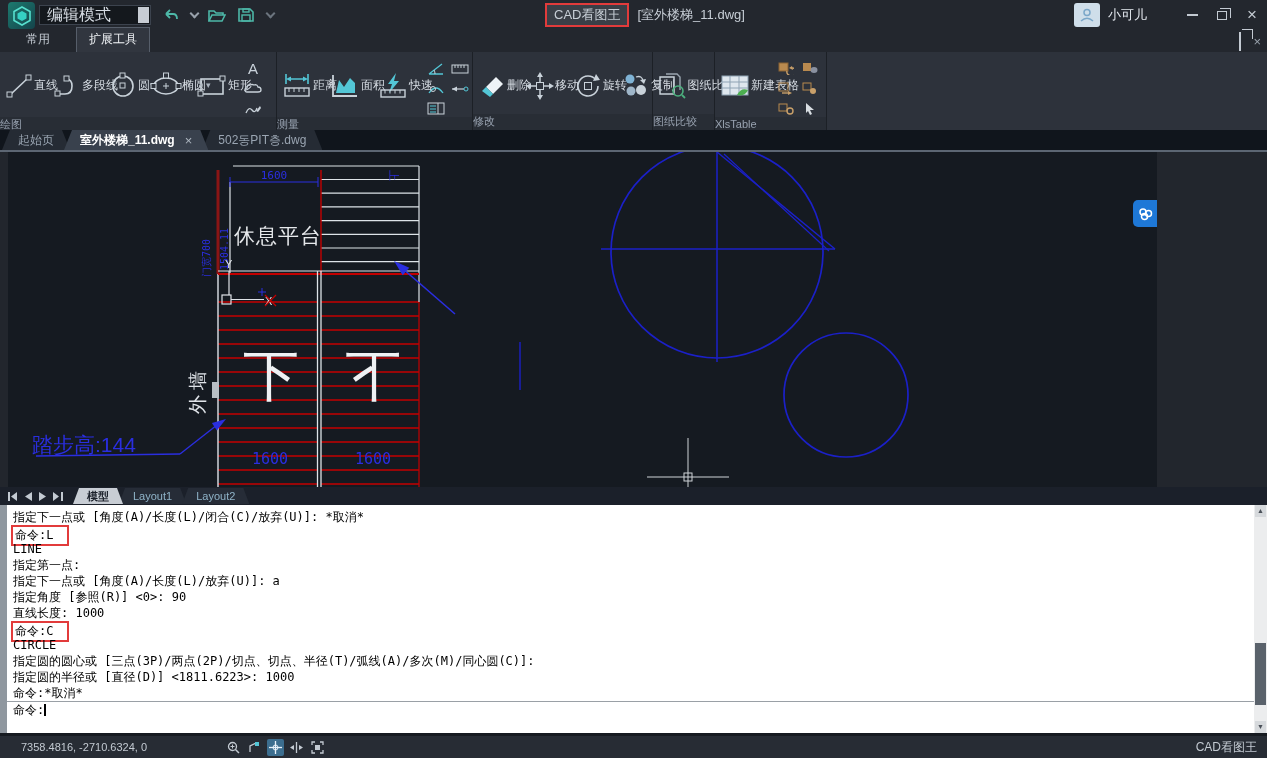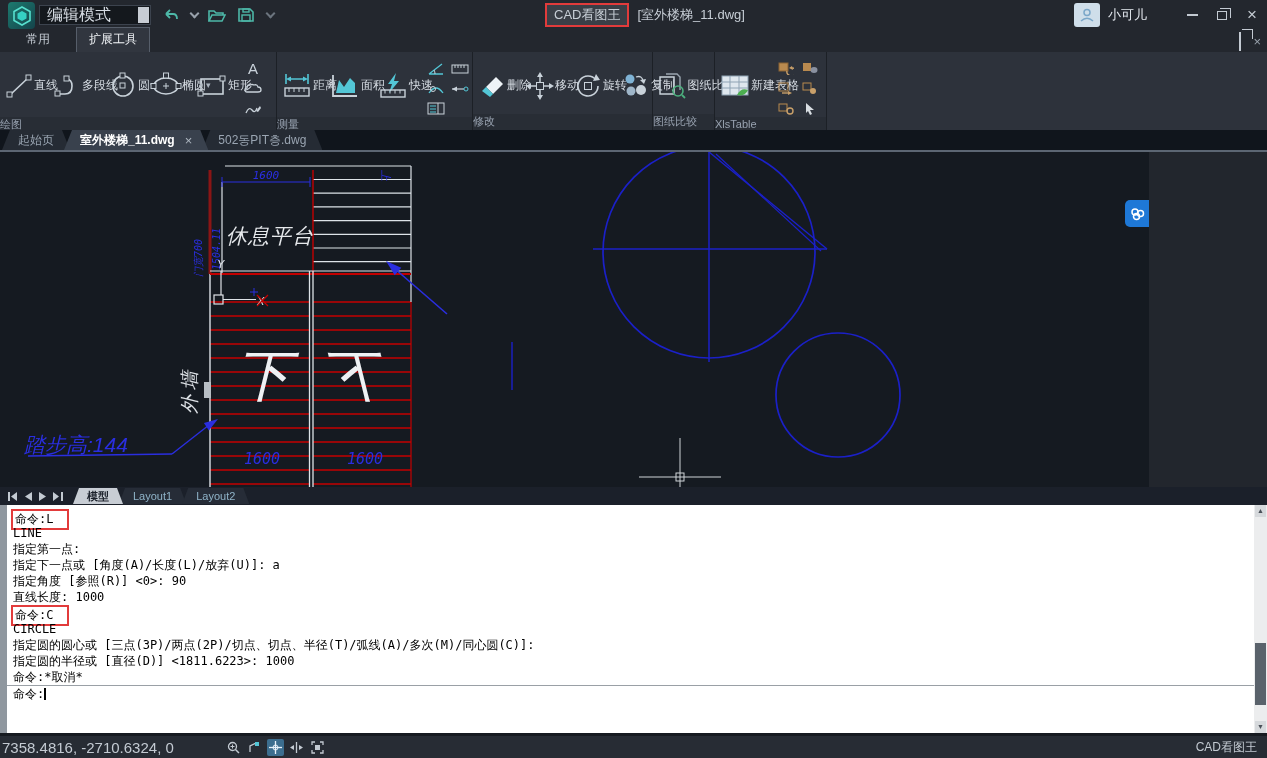--- a/index.html
+++ b/index.html
@@ -46,42 +46,42 @@
   .smallcol { display:flex; flex-direction:column; justify-content:flex-start; gap:3px; padding-top:4px; }
   .smallbtn { width:22px; height:17px; display:flex; align-items:center; justify-content:center; color:#cdd5dd; font-size:12px; }
 
   
   .doctabs { position:absolute; left:0; top:130px; width:1267px; height:22px; background:#10151c; display:flex; align-items:flex-end; border-bottom:2px solid #5c6673; }
   .dtab { height:20px; display:flex; align-items:center; font-size:12px; color:#9aa5b2; padding:0 16px; clip-path:polygon(8px 0, calc(100% - 8px) 0, 100% 100%, 0 100%); background:#252b34; margin-right:-6px; }
   .dtab.active { background:#39414d; color:#ffffff; font-weight:bold; z-index:2; }
   .dtab .close { margin-left:10px; font-weight:normal; color:#aeb7c1; font-size:13px; }
 
   
-  .canvas { position:absolute; left:0; top:152px; width:1149px; height:335px; background:#151a21;font-style:italic; }
+  .canvas { position:absolute; left:8px; top:152px; width:1149px; height:335px; background:#151a21; }
   .cloud-btn { position:absolute; right:0; top:48px; width:24px; height:27px; background:#1e78d7; border-radius:5px 0 0 5px; display:flex; align-items:center; justify-content:center; }
 
   
   .layoutbar { position:absolute; left:0; top:487px; width:1267px; height:18px; background:#1b202a; display:flex; align-items:center; }
   .navbtns { display:flex; gap:7px; padding:0 10px 0 8px; align-items:center; }
   .ltab { height:16px; display:flex; align-items:center; font-size:11px; padding:0 14px; clip-path:polygon(6px 0, calc(100% - 6px) 0, 100% 100%, 0 100%); color:#8fb3c8; background:#262c37; margin-right:-4px; }
   .ltab.active { background:#c8cdd4; color:#1b202a; font-weight:bold; z-index:2; }
 
   
   .command { position:absolute; left:0; top:505px; width:1267px; height:228px; background:#ffffff; border-left:7px solid #8f979f; padding-top:4px; }
   .cmd-line { height:16px; line-height:16px; font-family:"DejaVu Sans Mono", monospace; font-size:12px; color:#000; padding-left:6px; white-space:pre; }
   .cmd-line .redbox { display:inline-block; border:2px solid #e23b3b; padding:0 14px 1px 2px; margin-left:-2px; }
   .cmd-prompt { border-top:1px solid #9aa0a6; }
   .cursor { display:inline-block; width:2px; height:12px; background:#000; vertical-align:-2px; }
   .cmd-scroll { position:absolute; right:0; top:505px; width:13px; height:228px; background:#ecedee; }
   .cmd-scroll .arr { position:absolute; left:1px; width:11px; height:12px; background:#d6d9dc; color:#4a5058; font-size:7px; text-align:center; line-height:12px; }
   .cmd-scroll .thumb { position:absolute; left:1px; top:138px; width:11px; height:62px; background:#5a626b; }
 
   
   .statusbar { position:absolute; left:0; top:733px; width:1267px; height:25px; background:#272c34; border-top:3px solid #171b21; display:flex; align-items:center; }
-  .coords { color:#c3cad2; font-size:15px; padding-left:2px; width:225px; }
+  .coords { color:#c3cad2; font-size:11px; padding-left:21px; width:225px; }
   .sicons { display:flex; gap:4px; align-items:center; }
   .sicon { width:17px; height:17px; display:flex; align-items:center; justify-content:center; border-radius:2px; }
   .sicon.active { background:#3c6e8f; }
   .status-right { position:absolute; right:10px; color:#c3cad2; font-size:12px; }
 </style>
 </head>
 <body>
 
 <div class="app">
 
@@ -580,20 +580,21 @@
           <polygon points="0,0 6,4.5 0,9" fill="#c3cad2"></polygon>
           <rect x="8" y="0" width="2" height="9" fill="#c3cad2"></rect>
         </svg>
     </span>
     <span class="ltab active">模型</span>
     <span class="ltab">Layout1</span>
     <span class="ltab">Layout2</span>
   </div>
 
   <div class="command">
+    <div class="cmd-line">指定下一点或 [角度(A)/长度(L)/闭合(C)/放弃(U)]: *取消*</div>
     <div class="cmd-line"><span class="redbox">命令:L</span></div>
     <div class="cmd-line">LINE</div>
     <div class="cmd-line">指定第一点:</div>
     <div class="cmd-line">指定下一点或 [角度(A)/长度(L)/放弃(U)]: a</div>
     <div class="cmd-line">指定角度 [参照(R)] &lt;0&gt;: 90</div>
     <div class="cmd-line">直线长度: 1000</div>
     <div class="cmd-line"><span class="redbox">命令:C</span></div>
     <div class="cmd-line">CIRCLE</div>
     <div class="cmd-line">指定圆的圆心或 [三点(3P)/两点(2P)/切点、切点、半径(T)/弧线(A)/多次(M)/同心圆(C)]:</div>
     <div class="cmd-line">指定圆的半径或 [直径(D)] &lt;1811.6223&gt;: 1000</div>

